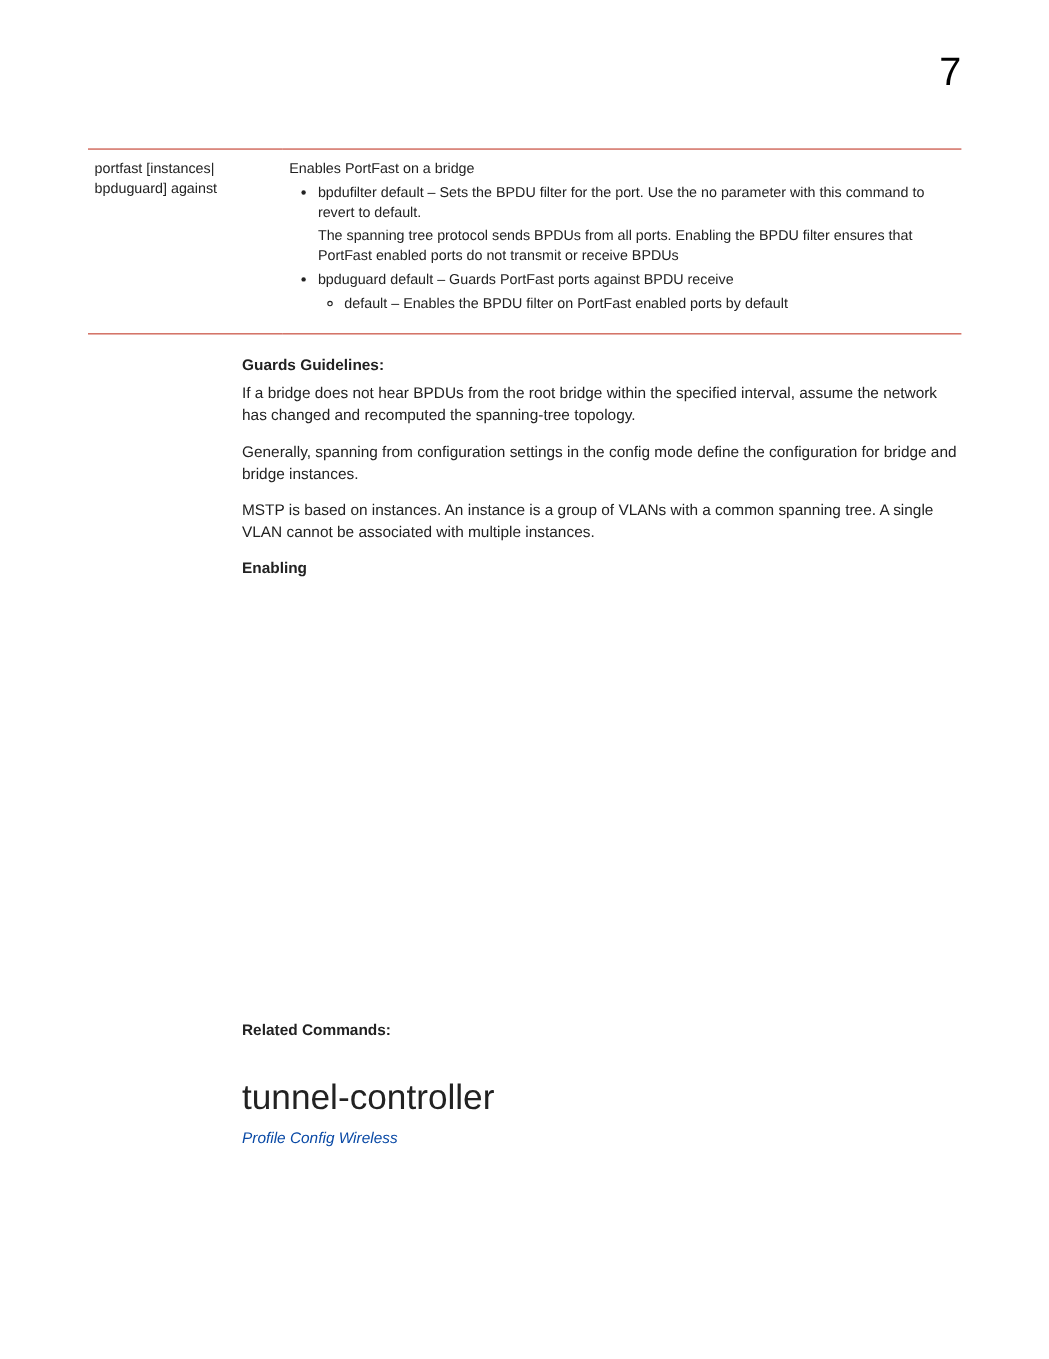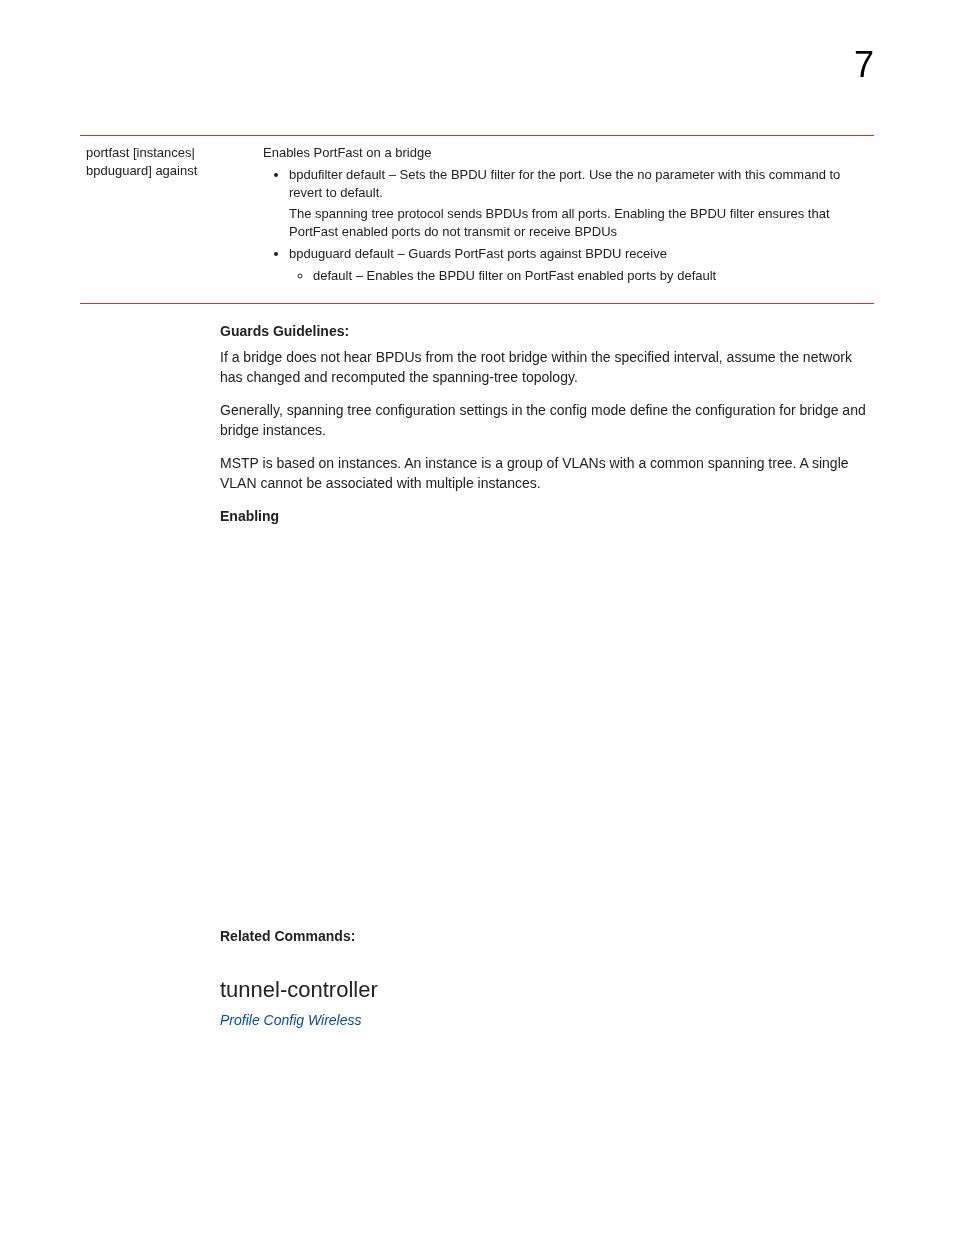--- a/index.html
+++ b/index.html
@@ -98,21 +98,21 @@
   }
   .rel-table td.cmd {
     width: 165px;
     color: #0a4aa6;
     font-style: italic;
   }
 
   
   .h2 {
     font-family: Arial, Helvetica, sans-serif;
-    font-size: 22px;
+    font-size: 32px;
     font-weight: 400;
     margin: 28px 0 6px 0;
     letter-spacing: 0px;
   }
   .link-line {
     color: #0a4aa6;
     font-style: italic;
     font-size: 14px;
   }
 </style>
@@ -147,21 +147,21 @@
             </li>
           </ul>
         </td>
       </tr>
     </tbody>
       </table>
 
     <div class="body-col">
       <div class="sec-head">Guards Guidelines:</div>
       <p class="para">If a bridge does not hear BPDUs from the root bridge within the specified interval, assume the network has changed and recomputed the spanning-tree topology.</p>
-      <p class="para">Generally, spanning tree configuration settings in the config mode define the configuration for bridge and bridge instances.</p>
+      <p class="para">Generally, spanning from configuration settings in the config mode define the configuration for bridge and bridge instances.</p>
       <p class="para">MSTP is based on instances. An instance is a group of VLANs with a common spanning tree. A single VLAN cannot be associated with multiple instances.</p>
 
       <div class="sec-head">Enabling</div>
     </div>
 
     <div class="example-gap"></div>
 
     <div class="body-col">
       <div class="sec-head">Related Commands:</div>
     </div>

